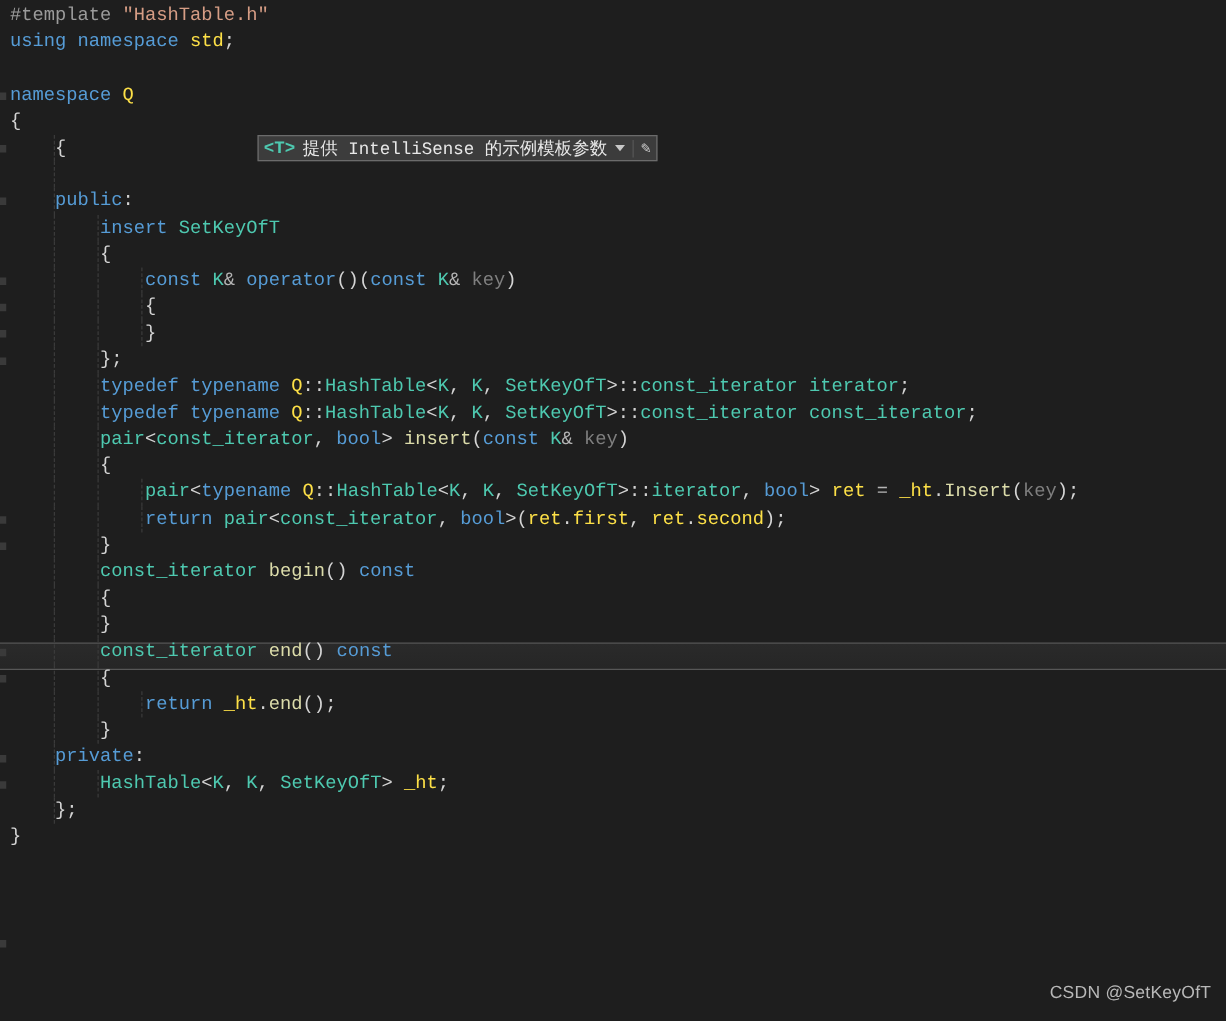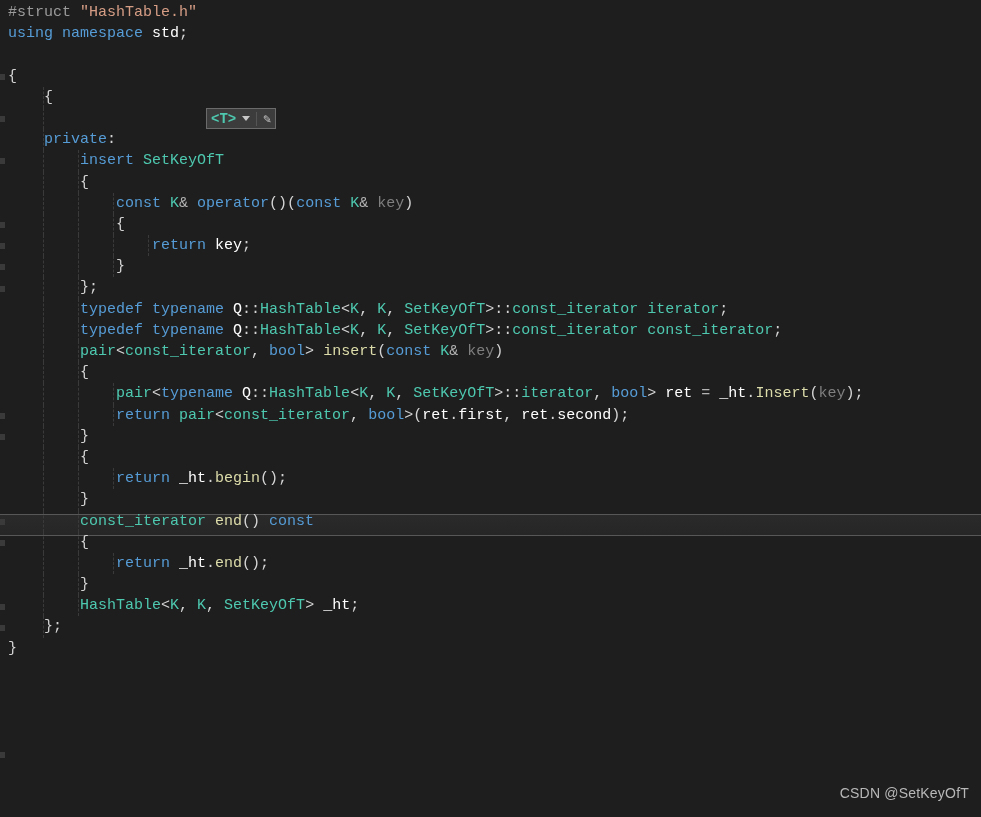--- a/index.html
+++ b/index.html
@@ -55,21 +55,21 @@
     border-bottom: 1px solid #575757;
     z-index: 0;
   }
   .code {
     position: relative;
     z-index: 1;
   }
   
   .kw   { color: #569cd6; text-align: right; }            
   .type { color: #4ec9b0; }            
-  .ns   { color: #ffffff; }            
+  .ns   { color: #fde047; }            
   .fn   { color: #dcdcaa; }            
   .str  { color: #d69d85; }            
   .pp   { color: #9b9b9b; }            
   .param{ color: #7f7f7f; }            
   .op   { color: #b4b4b4; }
   .pun  { color: #d4d4d4; }
 
   
   .hint {
     position: absolute;
@@ -125,54 +125,56 @@
       <div class="fold-mark" style="top: 412.8px;"></div>
       <div class="fold-mark" style="top: 434px;"></div>
       <div class="fold-mark" style="top: 518.8px;"></div>
       <div class="fold-mark" style="top: 540px;"></div>
       <div class="fold-mark" style="top: 603.6px;"></div>
       <div class="fold-mark" style="top: 624.8px;"></div>
       <div class="fold-mark" style="top: 752px;"></div>
     </div>
 
   <div class="code" id="code">
-      <div class="line"><span class="pp">#struct </span><span class="str">"HashTable.h"</span></div>
+      <div class="line"><span class="pp">#template </span><span class="str">"HashTable.h"</span></div>
       <div class="line"><span class="kw">using </span><span class="kw">namespace </span><span class="ns">std</span><span class="pun">;</span></div>
       <div class="line"></div>
+      <div class="line"><span class="kw">namespace </span><span class="ns">Q</span></div>
       <div class="line"><span class="pun">{</span></div>
       <div class="line"><span class="ig" style="left: 43px;"></span><span class="pun">    {</span></div>
       <div class="line"><span class="ig" style="left: 43px;"></span><span></span></div>
-      <div class="line"><span class="ig" style="left: 43px;"></span><span>    </span><span class="kw">private</span><span class="pun">:</span></div>
+      <div class="line"><span class="ig" style="left: 43px;"></span><span>    </span><span class="kw">public</span><span class="pun">:</span></div>
       <div class="line"><span class="ig" style="left: 43px;"></span><span class="ig" style="left: 78px;"></span><span>        </span><span class="kw">insert </span><span class="type">SetKeyOfT</span></div>
       <div class="line"><span class="ig" style="left: 43px;"></span><span class="ig" style="left: 78px;"></span><span class="pun">        {</span></div>
       <div class="line"><span class="ig" style="left: 43px;"></span><span class="ig" style="left: 78px;"></span><span class="ig" style="left: 113px;"></span><span>            </span><span class="kw">const </span><span class="type">K</span><span class="op">&amp; </span><span class="kw">operator</span><span class="pun">()</span><span class="pun">(</span><span class="kw">const </span><span class="type">K</span><span class="op">&amp; </span><span class="param">key</span><span class="pun">)</span></div>
       <div class="line"><span class="ig" style="left: 43px;"></span><span class="ig" style="left: 78px;"></span><span class="ig" style="left: 113px;"></span><span class="pun">            {</span></div>
-      <div class="line"><span class="ig" style="left: 43px;"></span><span class="ig" style="left: 78px;"></span><span class="ig" style="left: 113px;"></span><span class="ig" style="left: 148px;"></span><span>                </span><span class="kw">return </span><span class="ns">key</span><span class="pun">;</span></div>
       <div class="line"><span class="ig" style="left: 43px;"></span><span class="ig" style="left: 78px;"></span><span class="ig" style="left: 113px;"></span><span class="pun">            }</span></div>
       <div class="line"><span class="ig" style="left: 43px;"></span><span class="ig" style="left: 78px;"></span><span class="pun">        };</span></div>
       <div class="line"><span class="ig" style="left: 43px;"></span><span class="ig" style="left: 78px;"></span><span>        </span><span class="kw">typedef </span><span class="kw">typename </span><span class="ns">Q</span><span class="pun">::</span><span class="type">HashTable</span><span class="pun">&lt;</span><span class="type">K</span><span class="pun">, </span><span class="type">K</span><span class="pun">, </span><span class="type">SetKeyOfT</span><span class="pun">&gt;</span><span class="pun">::</span><span class="type">const_iterator</span><span> </span><span class="type">iterator</span><span class="pun">;</span></div>
       <div class="line"><span class="ig" style="left: 43px;"></span><span class="ig" style="left: 78px;"></span><span>        </span><span class="kw">typedef </span><span class="kw">typename </span><span class="ns">Q</span><span class="pun">::</span><span class="type">HashTable</span><span class="pun">&lt;</span><span class="type">K</span><span class="pun">, </span><span class="type">K</span><span class="pun">, </span><span class="type">SetKeyOfT</span><span class="pun">&gt;</span><span class="pun">::</span><span class="type">const_iterator</span><span> </span><span class="type">const_iterator</span><span class="pun">;</span></div>
       <div class="line"><span class="ig" style="left: 43px;"></span><span class="ig" style="left: 78px;"></span><span>        </span><span class="type">pair</span><span class="pun">&lt;</span><span class="type">const_iterator</span><span class="pun">, </span><span class="kw">bool</span><span class="pun">&gt; </span><span class="fn">insert</span><span class="pun">(</span><span class="kw">const </span><span class="type">K</span><span class="op">&amp; </span><span class="param">key</span><span class="pun">)</span></div>
       <div class="line"><span class="ig" style="left: 43px;"></span><span class="ig" style="left: 78px;"></span><span class="pun">        {</span></div>
       <div class="line"><span class="ig" style="left: 43px;"></span><span class="ig" style="left: 78px;"></span><span class="ig" style="left: 113px;"></span><span>            </span><span class="type">pair</span><span class="pun">&lt;</span><span class="kw">typename </span><span class="ns">Q</span><span class="pun">::</span><span class="type">HashTable</span><span class="pun">&lt;</span><span class="type">K</span><span class="pun">, </span><span class="type">K</span><span class="pun">, </span><span class="type">SetKeyOfT</span><span class="pun">&gt;</span><span class="pun">::</span><span class="type">iterator</span><span class="pun">, </span><span class="kw">bool</span><span class="pun">&gt; </span><span class="ns">ret</span><span class="op"> = </span><span class="ns">_ht</span><span class="pun">.</span><span class="fn">Insert</span><span class="pun">(</span><span class="param">key</span><span class="pun">)</span><span class="pun">;</span></div>
       <div class="line"><span class="ig" style="left: 43px;"></span><span class="ig" style="left: 78px;"></span><span class="ig" style="left: 113px;"></span><span>            </span><span class="kw">return </span><span class="type">pair</span><span class="pun">&lt;</span><span class="type">const_iterator</span><span class="pun">, </span><span class="kw">bool</span><span class="pun">&gt;</span><span class="pun">(</span><span class="ns">ret</span><span class="pun">.</span><span class="ns">first</span><span class="pun">, </span><span class="ns">ret</span><span class="pun">.</span><span class="ns">second</span><span class="pun">)</span><span class="pun">;</span></div>
       <div class="line"><span class="ig" style="left: 43px;"></span><span class="ig" style="left: 78px;"></span><span class="pun">        }</span></div>
+      <div class="line"><span class="ig" style="left: 43px;"></span><span class="ig" style="left: 78px;"></span><span>        </span><span class="type">const_iterator</span><span> </span><span class="fn">begin</span><span class="pun">()</span><span> </span><span class="kw">const</span></div>
       <div class="line"><span class="ig" style="left: 43px;"></span><span class="ig" style="left: 78px;"></span><span class="pun">        {</span></div>
-      <div class="line"><span class="ig" style="left: 43px;"></span><span class="ig" style="left: 78px;"></span><span class="ig" style="left: 113px;"></span><span>            </span><span class="kw">return </span><span class="ns">_ht</span><span class="pun">.</span><span class="fn">begin</span><span class="pun">()</span><span class="pun">;</span></div>
       <div class="line"><span class="ig" style="left: 43px;"></span><span class="ig" style="left: 78px;"></span><span class="pun">        }</span></div>
       <div class="line"><span class="ig" style="left: 43px;"></span><span class="ig" style="left: 78px;"></span><span>        </span><span class="type">const_iterator</span><span> </span><span class="fn">end</span><span class="pun">()</span><span> </span><span class="kw">const</span></div>
       <div class="line"><span class="ig" style="left: 43px;"></span><span class="ig" style="left: 78px;"></span><span class="pun">        {</span></div>
       <div class="line"><span class="ig" style="left: 43px;"></span><span class="ig" style="left: 78px;"></span><span class="ig" style="left: 113px;"></span><span>            </span><span class="kw">return </span><span class="ns">_ht</span><span class="pun">.</span><span class="fn">end</span><span class="pun">()</span><span class="pun">;</span></div>
       <div class="line"><span class="ig" style="left: 43px;"></span><span class="ig" style="left: 78px;"></span><span class="pun">        }</span></div>
+      <div class="line"><span class="ig" style="left: 43px;"></span><span>    </span><span class="kw">private</span><span class="pun">:</span></div>
       <div class="line"><span class="ig" style="left: 43px;"></span><span class="ig" style="left: 78px;"></span><span>        </span><span class="type">HashTable</span><span class="pun">&lt;</span><span class="type">K</span><span class="pun">, </span><span class="type">K</span><span class="pun">, </span><span class="type">SetKeyOfT</span><span class="pun">&gt; </span><span class="ns">_ht</span><span class="pun">;</span></div>
       <div class="line"><span class="ig" style="left: 43px;"></span><span class="pun">    };</span></div>
       <div class="line"><span class="pun">}</span></div>
     </div>
 
   <div class="hint">
     <span class="tparam">&lt;T&gt;</span>
+    <span class="txt">提供 IntelliSense 的示例模板参数</span>
     <span class="caret"></span>
     <span class="sep"></span>
     <span class="pencil">✎</span>
   </div>
 
   <div class="watermark">CSDN @SetKeyOfT</div>
 </div>
 
 </body></html>

